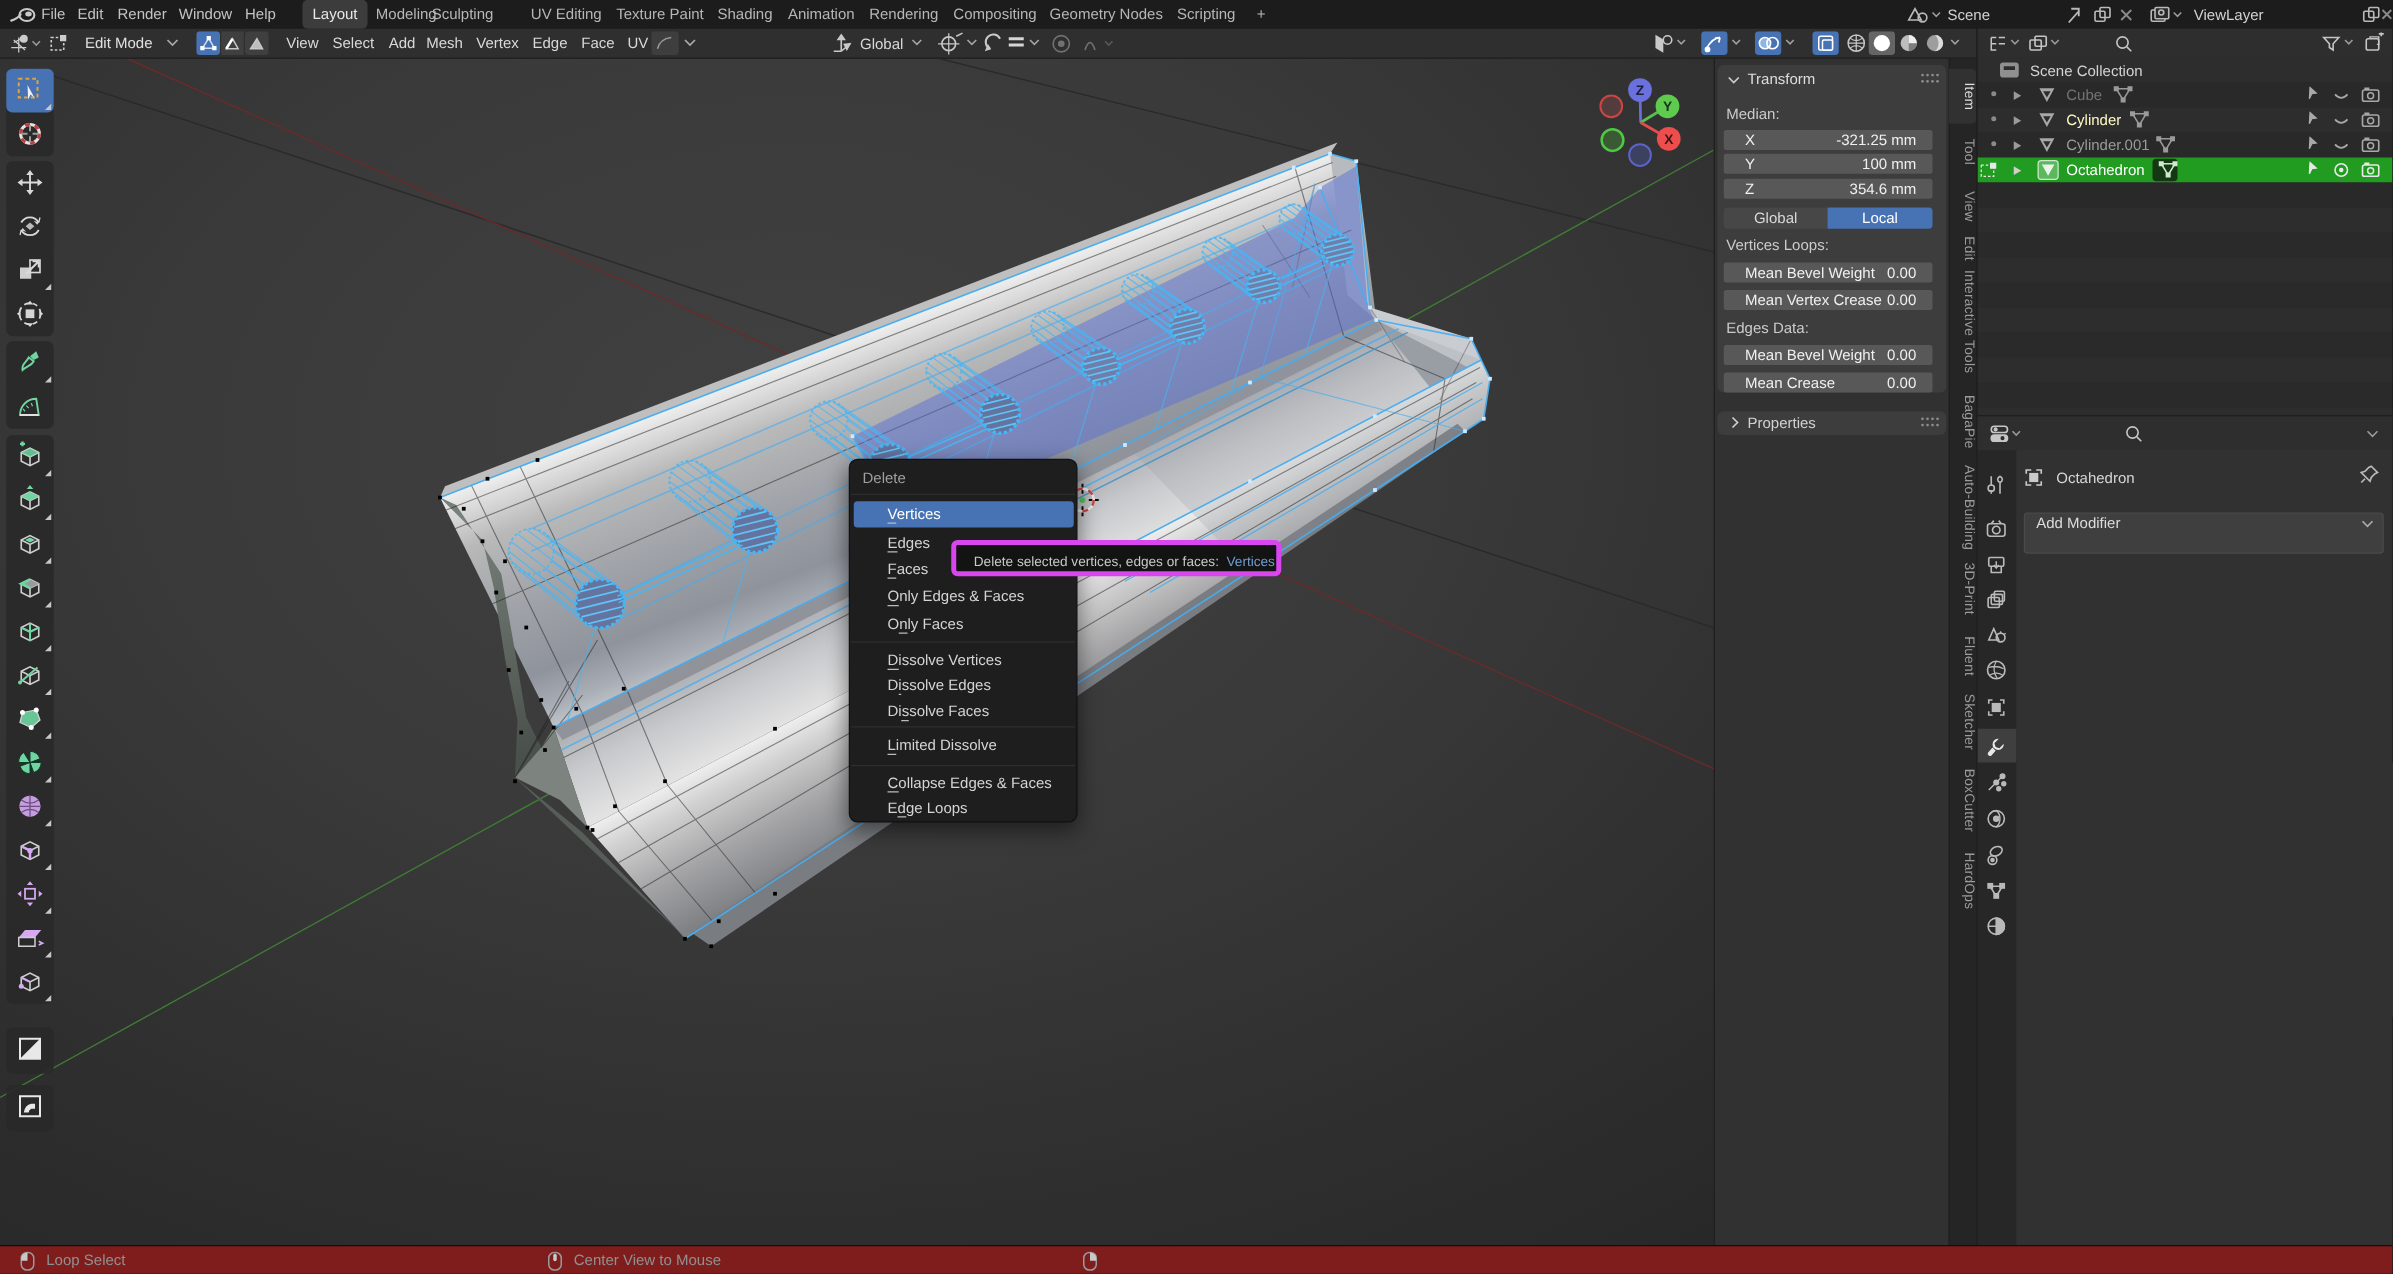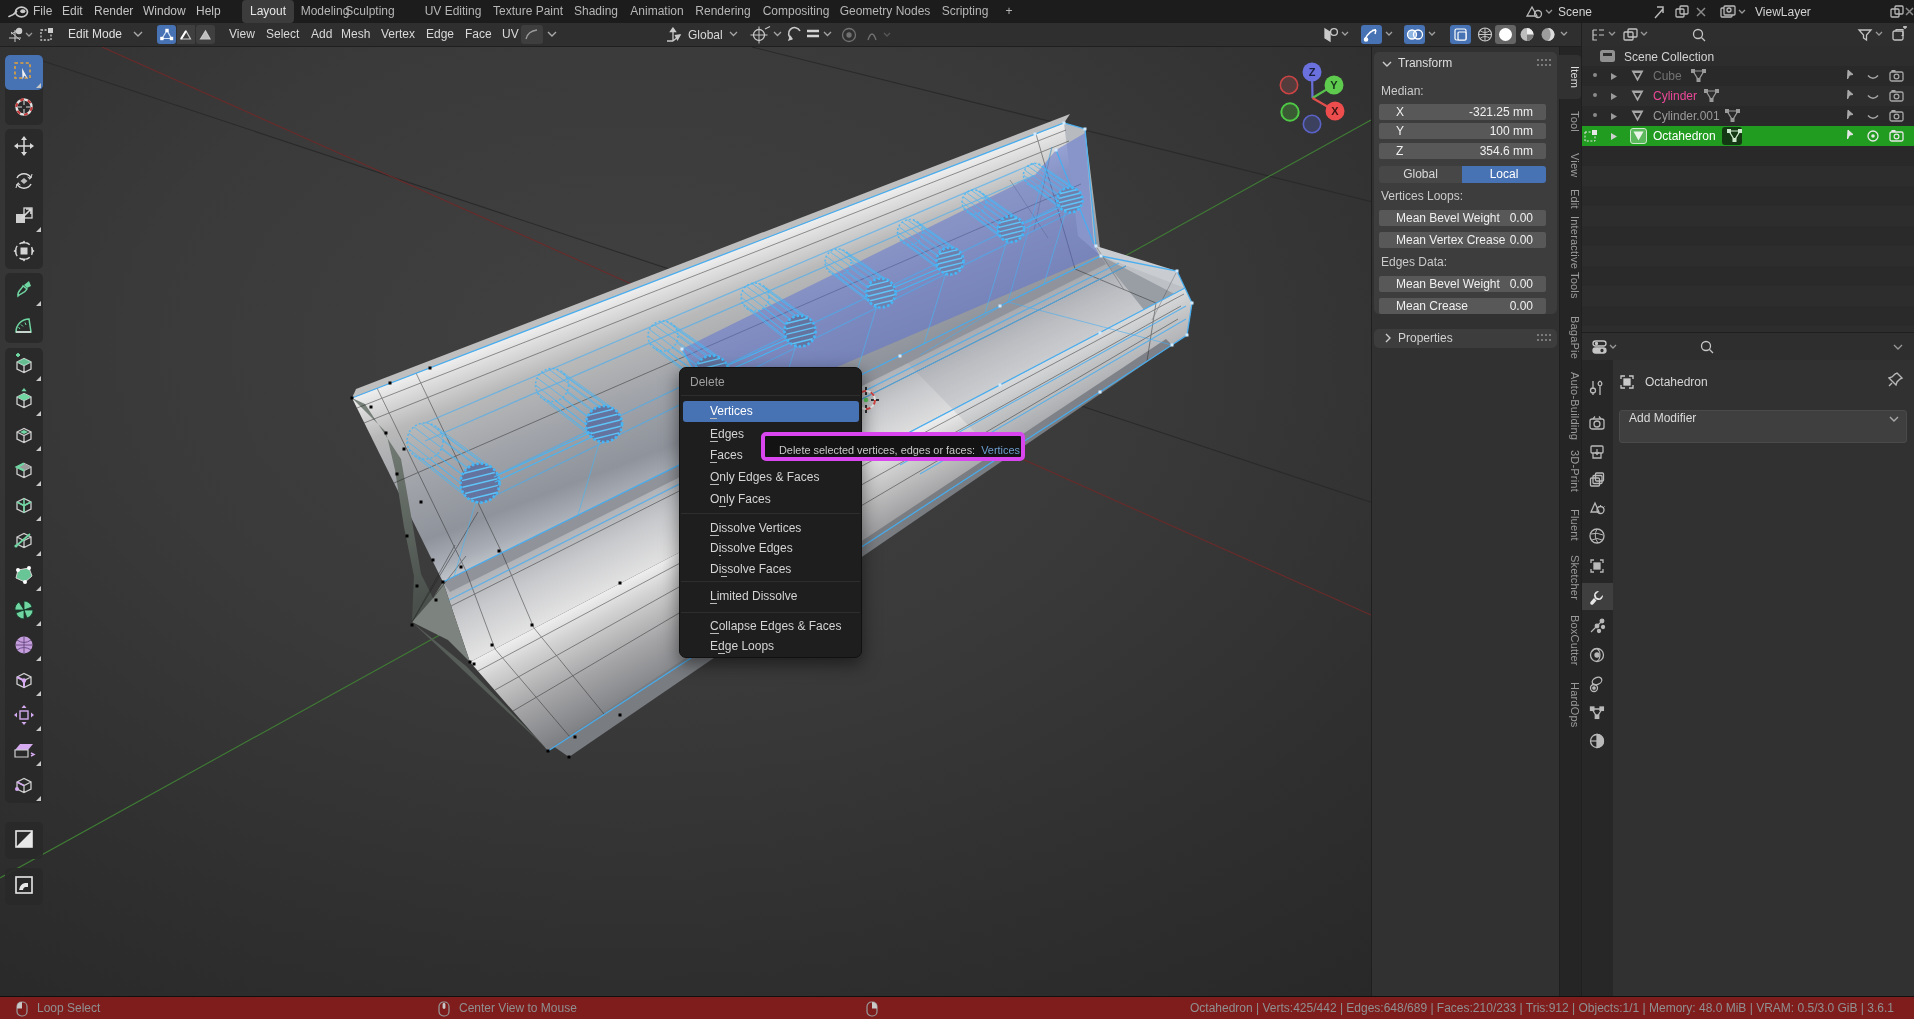--- a/index.html
+++ b/index.html
@@ -906,21 +906,21 @@
     <svg class="abs" style="left:1592px;top:92px" width="8" height="8">
       <circle cx="3" cy="3" r="2" fill="#8a8a8a"></circle>
     </svg>
     <svg class="abs" style="left:1610px;top:92px" width="9" height="9">
       <path d="M1 1 l6 3.5 L1 8 Z" fill="#9a9a9a"></path>
     </svg>
     <svg class="abs" style="left:1630px;top:89px" width="15" height="14">
       <path d="M1.5 1.5 h12 L7.5 12.5 Z" fill="#a8a8a8"></path>
       <path d="M4.5 4 h6 L7.5 9 Z" fill="#2d2d2d"></path>
     </svg>
-    <div class="abs" style="left:1653px;top:89px;font-size:12px;color:#ec4899;">Cylinder</div>
+    <div class="abs" style="left:1653px;top:89px;font-size:12px;color:#fef9c3;">Cylinder</div>
     <svg class="abs" style="left:1703px;top:88px" width="17" height="15" viewBox="0 0 17 15">
       <path d="M3 3 L14 3 L8.5 12 Z" fill="none" stroke="#9a9a9a" stroke-width="1.2"></path>
       <rect x="1" y="1" width="4" height="4" fill="#9a9a9a"></rect>
       <rect x="12" y="1" width="4" height="4" fill="#9a9a9a"></rect>
       <rect x="6.5" y="10" width="4" height="4" fill="#9a9a9a"></rect>
     </svg>
     <svg class="abs" style="left:1846px;top:89px" width="60" height="15" viewBox="0 0 60 15">
       <path d="M2 1 l5 4.5 l-3.5 .5 l-2 4 Z" fill="#a8a8a8" stroke="#a8a8a8"></path>
       <path d="M22 6.5 q5 5.5 10 0" fill="none" stroke="#a8a8a8" stroke-width="1.4"></path>
       <rect x="44" y="3" width="13" height="9" rx="1.5" fill="none" stroke="#a8a8a8" stroke-width="1.3"></rect>
@@ -1079,17 +1079,16 @@
       <span class="abs" style="left:37px;top:4px">Loop Select</span>
       <svg class="abs" style="left:438px;top:4px" width="12" height="16" viewBox="0 0 12 16">
         <rect x="1" y="1" width="10" height="14" rx="4.5" fill="none" stroke="#9a9a9a" stroke-width="1.2"></rect>
         <rect x="4.6" y="2" width="2.8" height="6" rx="1.4" fill="#c9c9c9"></rect>
       </svg>
       <span class="abs" style="left:459px;top:4px">Center View to Mouse</span>
       <svg class="abs" style="left:866px;top:4px" width="12" height="16" viewBox="0 0 12 16">
         <rect x="1" y="1" width="10" height="14" rx="4.5" fill="none" stroke="#9a9a9a" stroke-width="1.2"></rect>
         <path d="M6 1 a5 4.5 0 0 1 5 4.5 v2 h-5 Z" fill="#c9c9c9"></path>
       </svg>
-      <span class="abs" style="left:1190px;top:4px">Octahedron | Verts:425/442 | Edges:648/689 | Faces:210/233 | Tris:912 | Objects:1/1 | Memory: 48.0 MiB | VRAM: 0.5/3.0 GiB | 3.6.1</span>
     </div>
 <div class="hsep abs" style="left:1581px;top:23px;width:1px;height:973px"></div>
 <div class="hsep abs" style="left:1582px;top:332px;width:332px;height:1px"></div>
 <div class="hsep abs" style="left:0;top:46px;width:1581px;height:1px"></div>
 </div>
 </body></html>

